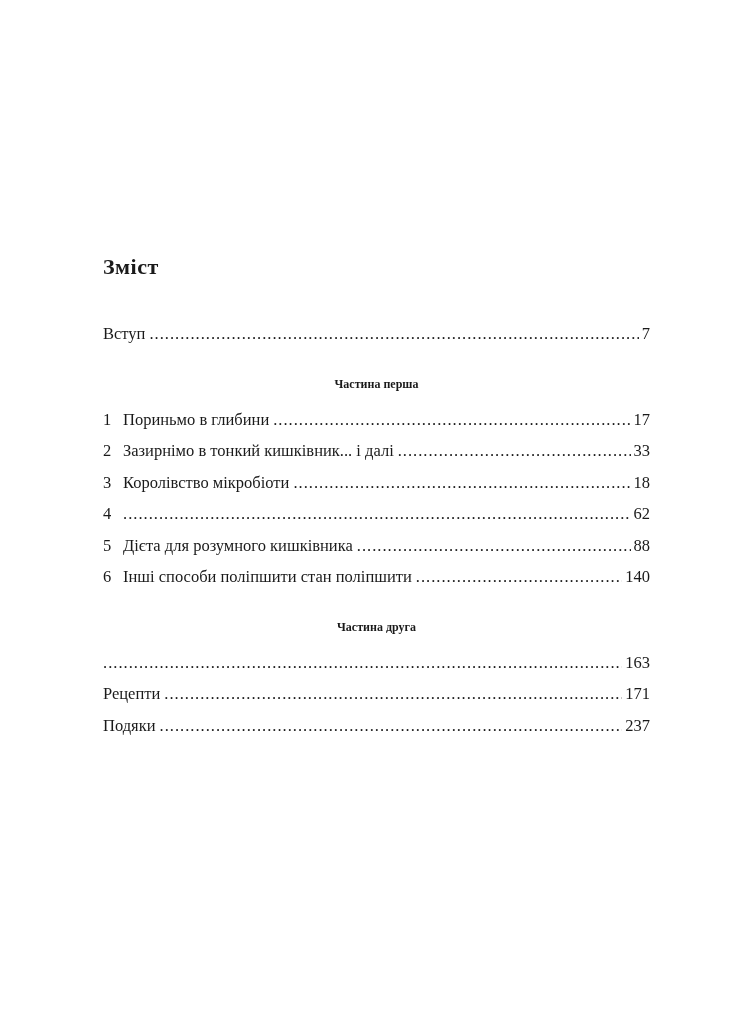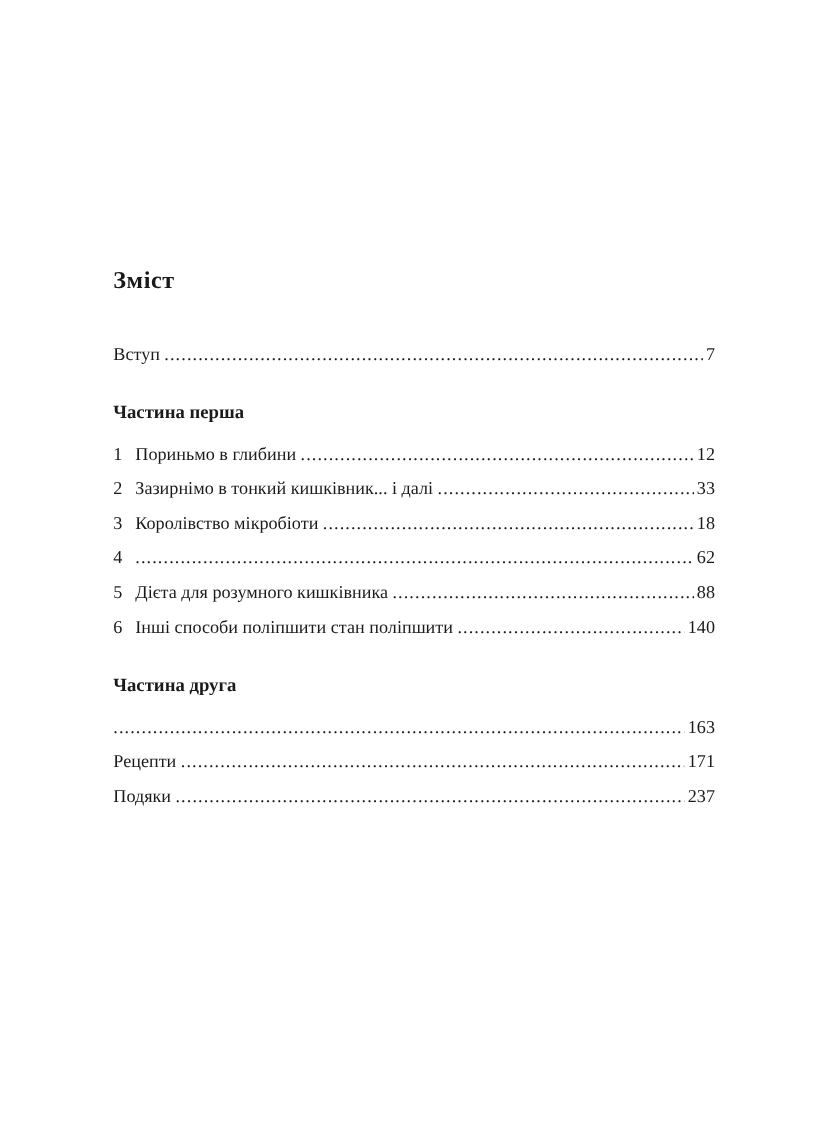--- a/index.html
+++ b/index.html
@@ -17,21 +17,21 @@
   .page {
     box-sizing: border-box;
     width: 743px;
     height: 1024px;
     padding: 238px 93px 0 103px;
     background: #ffffff;
   }
   h1.toc-title {
     font-size: 22px;
     font-weight: bold;
-    margin: 4px 0 46px 0;
+    margin: 16px 0 46px 0;
     letter-spacing: 0.5px;
   }
   .entry {
     display: flex;
     align-items: baseline;
     font-size: 16.5px;
     line-height: 1;
     margin: 0 0 14px 0;
     white-space: nowrap;
   }
@@ -52,23 +52,23 @@
   .entry .leader::after {
     content: "..................................................................................................................................................................................................";
     letter-spacing: 1px;
   }
   .entry .pagenum {
     flex: 0 0 auto;
     padding-left: 3px;
     text-align: right;
   }
   .section-heading {
-    text-align: left;
+    text-align: center;
     font-weight: bold;
-    font-size: 17px;
+    font-size: 12px;
     margin: 34px 0 20px 0;
   }
   .gap-intro { margin-bottom: 24px; }
   .gap-before-footer { }
   .entry.spaced { margin-bottom: 15px; }
 </style>
 </head>
 <body>
 
 <div class="page">
@@ -80,21 +80,21 @@
     <span class="leader"></span>
     <span class="pagenum">7</span>
   </div>
 
   <div class="section-heading">Частина перша</div>
 
   <div class="entry spaced">
     <span class="num">1</span>
     <span class="label">Пориньмо в глибини</span>
     <span class="leader"></span>
-    <span class="pagenum">12</span>
+    <span class="pagenum">17</span>
   </div>
 
   <div class="entry spaced">
     <span class="num">2</span>
     <span class="label">Зазирнімо в тонкий кишківник... і далі</span>
     <span class="leader"></span>
     <span class="pagenum">33</span>
   </div>
 
   <div class="entry spaced">

